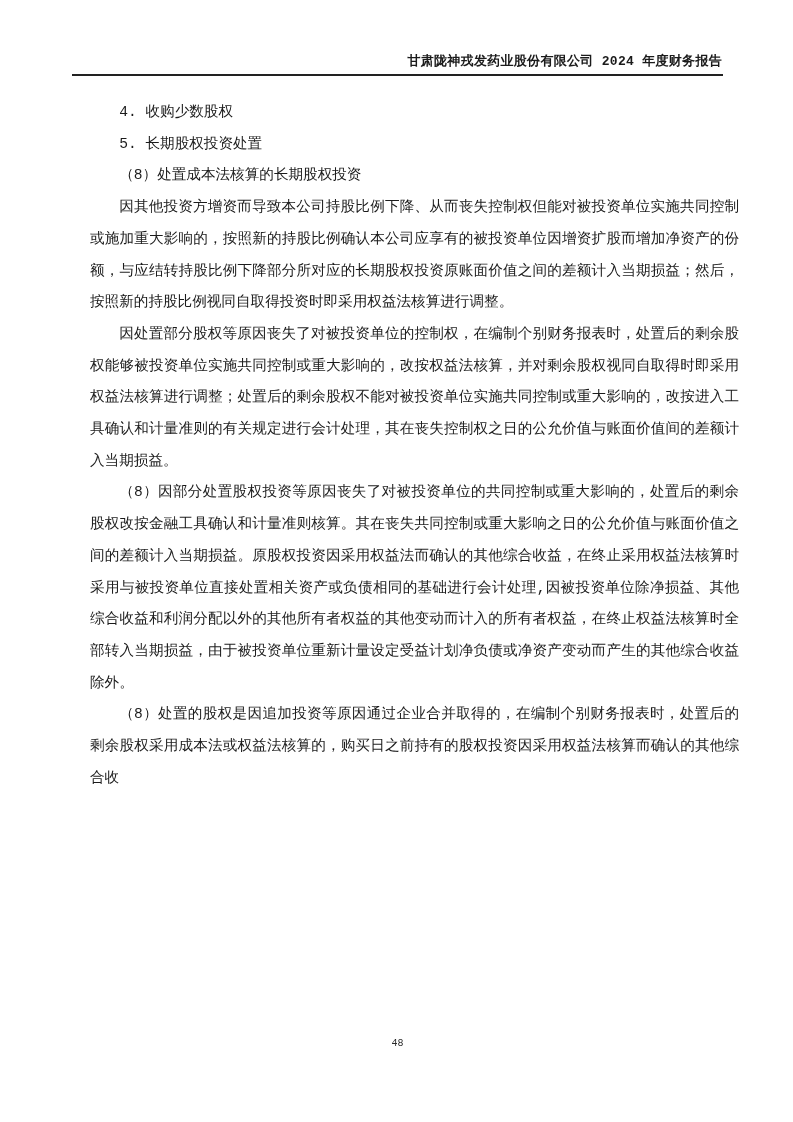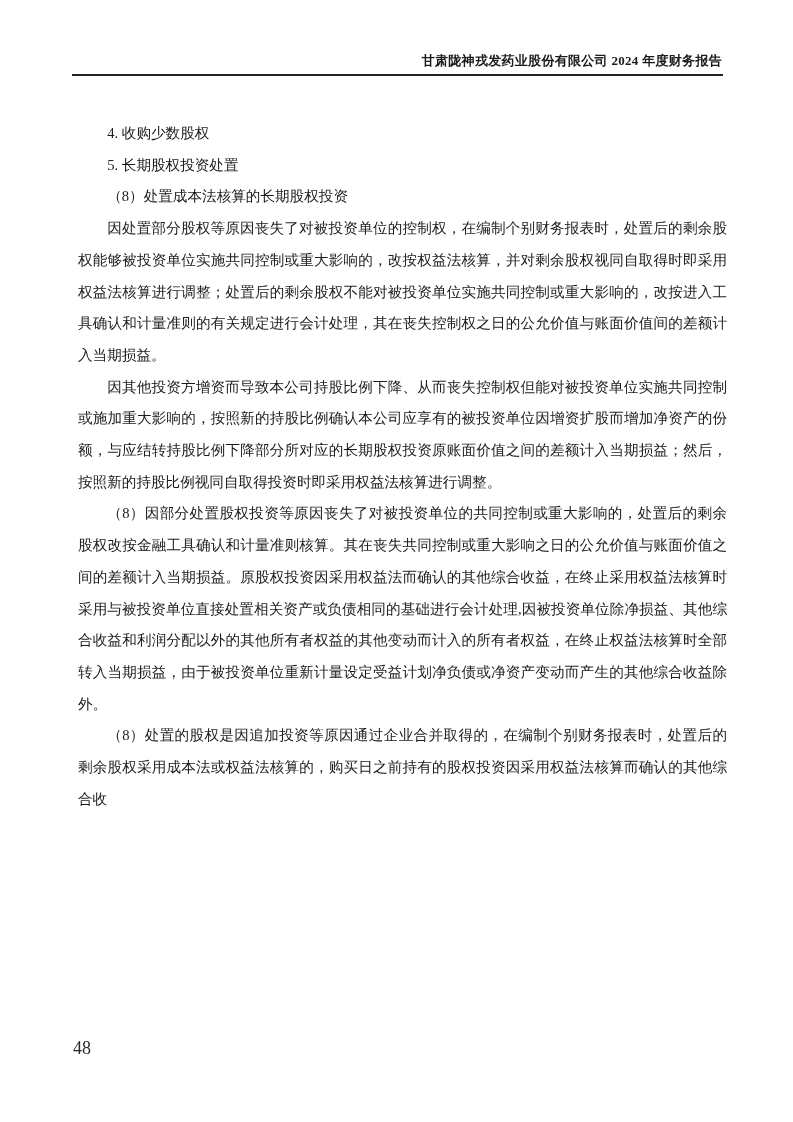--- a/index.html
+++ b/index.html
@@ -6,21 +6,21 @@
     margin:0;
     padding:0;
     background:#ffffff;
   }
   .page{
     position:relative;
     width:793px;
     height:1122px;
     background:#ffffff;
     overflow:hidden;
-    font-family:Liberation Serif, serif;
+    font-family:Liberation Mono, monospace;
     color:#1b1b1b;
   }
   .header{
     position:absolute;
     top:52px;
     left:73px;
     width:649px;
     text-align:right;
     font-size:13px;
     font-weight:700;
@@ -31,58 +31,57 @@
     position:absolute;
     top:74px;
     left:72px;
     width:651px;
     height:0;
     border-top:2px solid #222222;
   }
   .content{
     position:absolute;
     top:97px;
-    left:78px;
+    left:90px;
     width:649px;
     font-size:14.6px;
     line-height:31.7px;
     text-align:justify;
-    margin-top:21px;
   }
   .para{
     margin:0;
     padding:0;
     text-indent:2em;
   }
   .page-number{
     position:absolute;
     top:1038px;
     left:73px;
     width:649px;
-    text-align:left;
-    font-size:18px;
+    text-align:center;
+    font-size:10px;
     color:#2a2a2a;
   }
 </style>
 </head>
 <body>
 
 <div class="page">
 
   <div class="header">
     <span>甘肃陇神戎发药业股份有限公司 2024 年度财务报告</span>
   </div>
 
   <div class="header-rule"></div>
 
   <div class="content">
     <p class="para">4. 收购少数股权</p>
     <p class="para">5. 长期股权投资处置</p>
     <p class="para">（8）处置成本法核算的长期股权投资</p>
+    <p class="para">因其他投资方增资而导致本公司持股比例下降、从而丧失控制权但能对被投资单位实施共同控制或施加重大影响的，按照新的持股比例确认本公司应享有的被投资单位因增资扩股而增加净资产的份额，与应结转持股比例下降部分所对应的长期股权投资原账面价值之间的差额计入当期损益；然后，按照新的持股比例视同自取得投资时即采用权益法核算进行调整。</p>
     <p class="para">因处置部分股权等原因丧失了对被投资单位的控制权，在编制个别财务报表时，处置后的剩余股权能够被投资单位实施共同控制或重大影响的，改按权益法核算，并对剩余股权视同自取得时即采用权益法核算进行调整；处置后的剩余股权不能对被投资单位实施共同控制或重大影响的，改按进入工具确认和计量准则的有关规定进行会计处理，其在丧失控制权之日的公允价值与账面价值间的差额计入当期损益。</p>
-    <p class="para">因其他投资方增资而导致本公司持股比例下降、从而丧失控制权但能对被投资单位实施共同控制或施加重大影响的，按照新的持股比例确认本公司应享有的被投资单位因增资扩股而增加净资产的份额，与应结转持股比例下降部分所对应的长期股权投资原账面价值之间的差额计入当期损益；然后，按照新的持股比例视同自取得投资时即采用权益法核算进行调整。</p>
     <p class="para">（8）因部分处置股权投资等原因丧失了对被投资单位的共同控制或重大影响的，处置后的剩余股权改按金融工具确认和计量准则核算。其在丧失共同控制或重大影响之日的公允价值与账面价值之间的差额计入当期损益。原股权投资因采用权益法而确认的其他综合收益，在终止采用权益法核算时采用与被投资单位直接处置相关资产或负债相同的基础进行会计处理,因被投资单位除净损益、其他综合收益和利润分配以外的其他所有者权益的其他变动而计入的所有者权益，在终止权益法核算时全部转入当期损益，由于被投资单位重新计量设定受益计划净负债或净资产变动而产生的其他综合收益除外。</p>
     <p class="para">（8）处置的股权是因追加投资等原因通过企业合并取得的，在编制个别财务报表时，处置后的剩余股权采用成本法或权益法核算的，购买日之前持有的股权投资因采用权益法核算而确认的其他综合收</p>
   </div>
 
   <div class="page-number">48</div>
 
 </div>
 
 </body></html>

